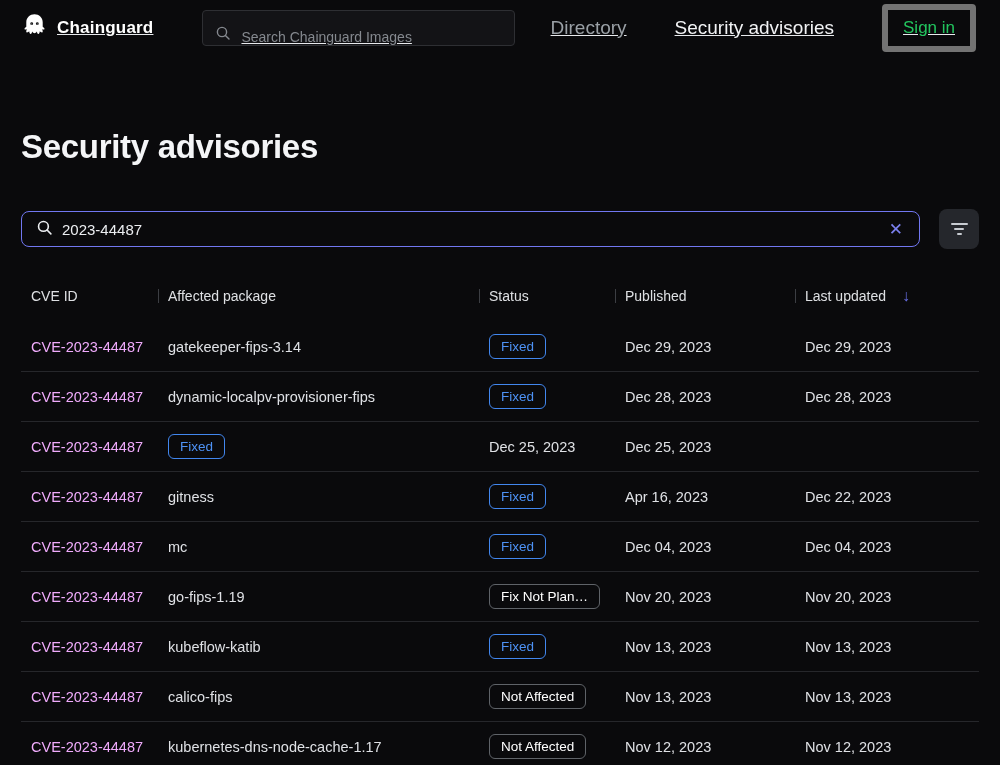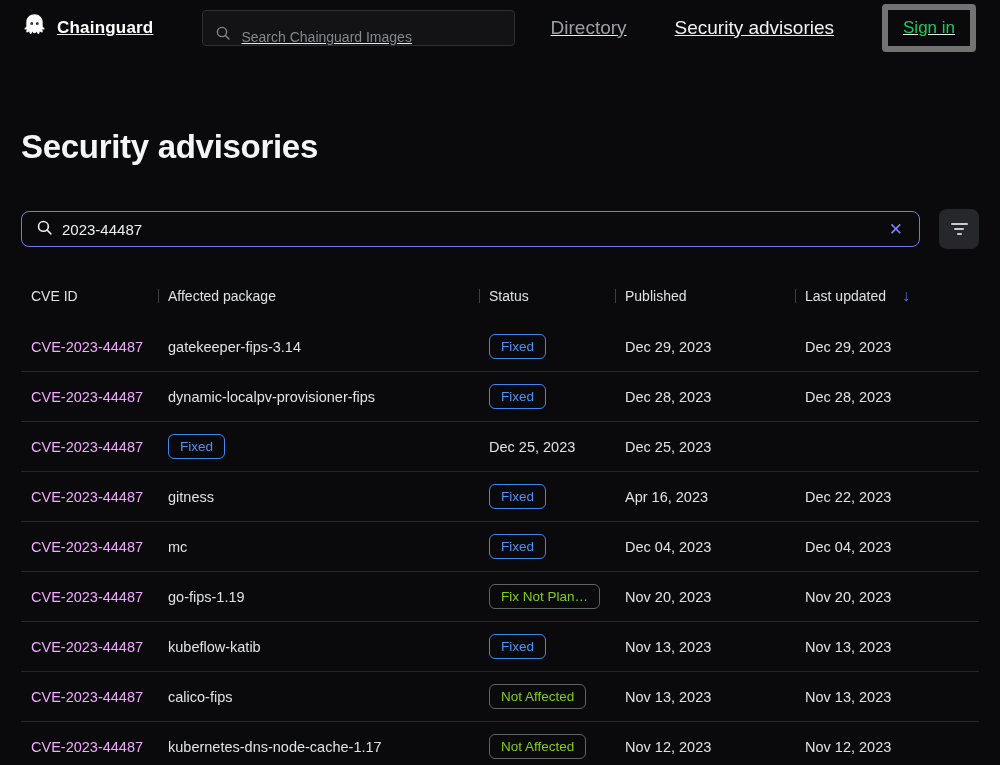--- a/index.html
+++ b/index.html
@@ -84,21 +84,21 @@
   .th + .th::before {
     content: ""; position: absolute; left: 0; top: 50%; transform: translateY(-50%);
     width: 1px; height: 14px; background: #3c3e43;
   }
   .sort-arrow { color: #666ce0; font-size: 16px; cursor: pointer; }
   .tbody .trow { height: 50px; border-bottom: 1px solid #26272b; cursor: default; }
   .td { padding-left: 10px; font-size: 14.5px; color: #dfe1e5; }
   .cve-link { color: #f0abfc; text-decoration: none; cursor: pointer; }
   .badge {
     display: inline-block; font-size: 13.5px; padding: 4px 11px;
-    border-radius: 6px; border: 1px solid #5f6368; color: #84cc16;
+    border-radius: 6px; border: 1px solid #5f6368; color: #ffffff;
     white-space: nowrap; cursor: default;
   }
   .badge-fixed { border-color: #4287ef; color: #4e92f5; }
 </style>
 </head>
 <body>
 
 <header class="topbar">
   <div class="brand">
     <span>

